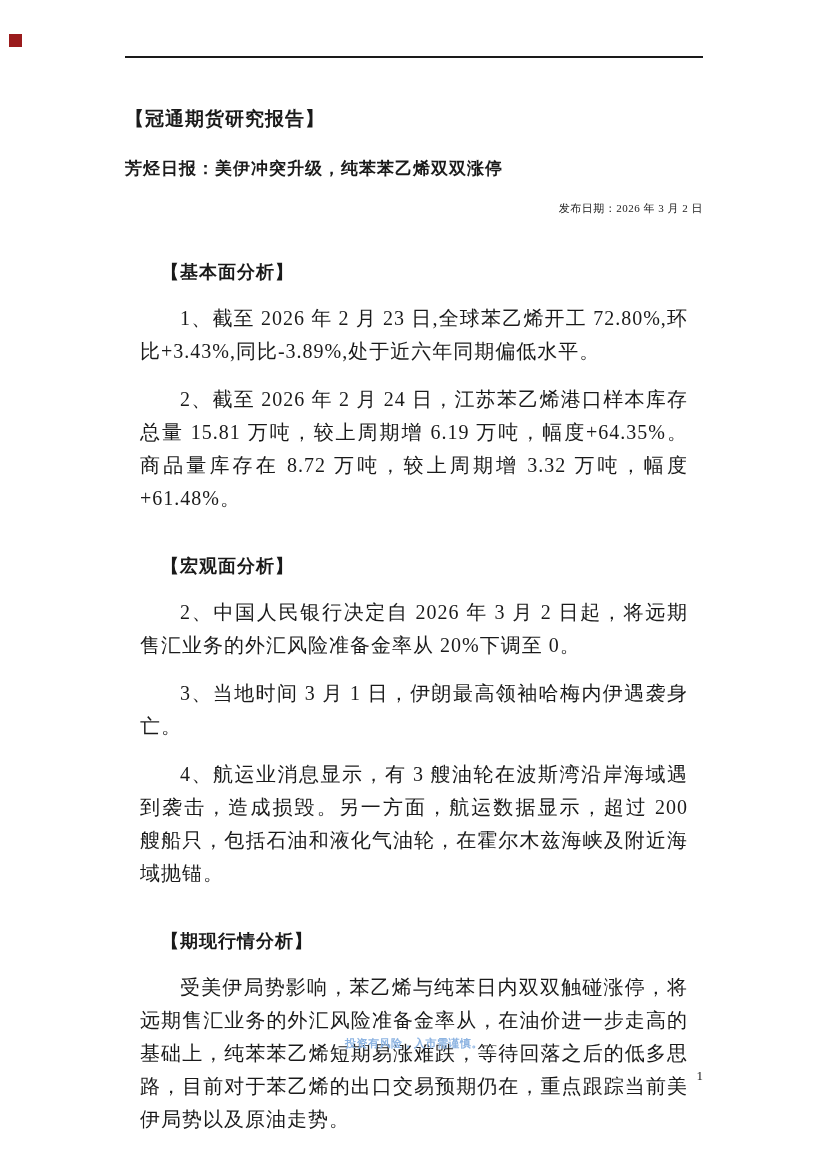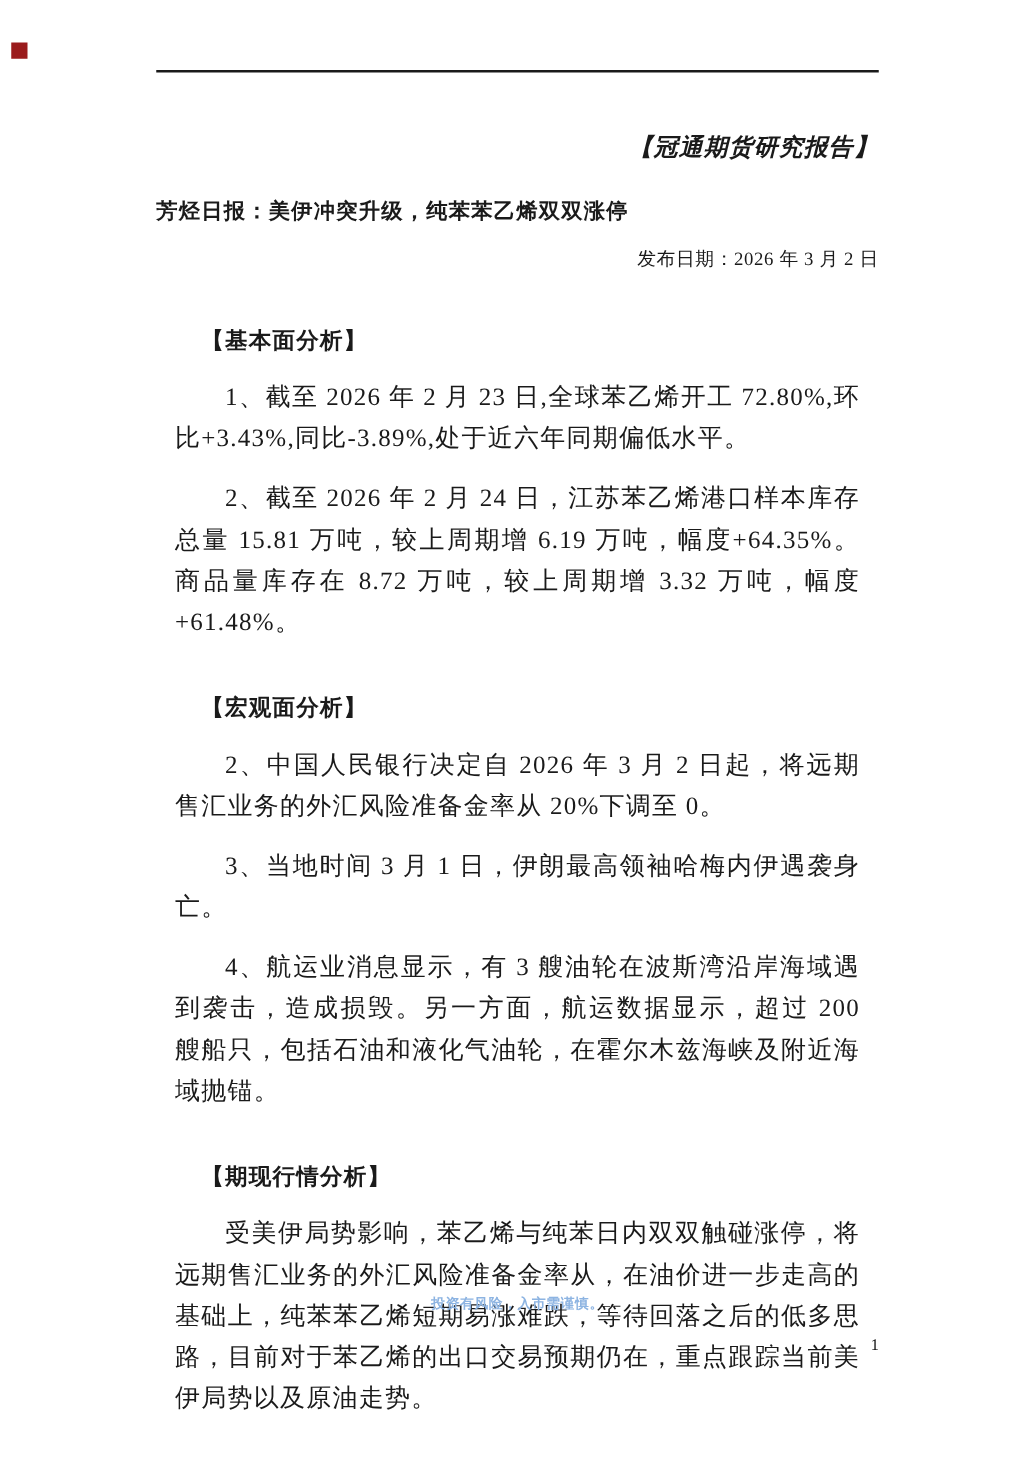--- a/index.html
+++ b/index.html
@@ -32,35 +32,34 @@
     position: absolute;
     left: 125px;
     top: 58px;
     width: 578px;
   }
   .title {
     margin: 46px 0 0 0;
     font-size: 19px;
     line-height: 30px;
     font-weight: bold;
-    text-align: right;
+    text-align: left;
     letter-spacing: 1px;
-    font-style: italic;
   }
   .subtitle {
     margin: 21px 0 0 0;
     font-size: 17px;
     line-height: 28px;
     font-weight: bold;
     text-align: left;
     letter-spacing: 1px;
   }
   .pub-date {
     margin: 12px 0 16px 0;
-    font-size: 15px;
+    font-size: 11px;
     line-height: 26px;
     text-align: right;
     letter-spacing: 0.5px;
   }
   .section-heading {
     margin: 36px 0 10px 0;
     font-size: 18px;
     line-height: 30px;
     font-weight: bold;
     text-indent: 2em;

